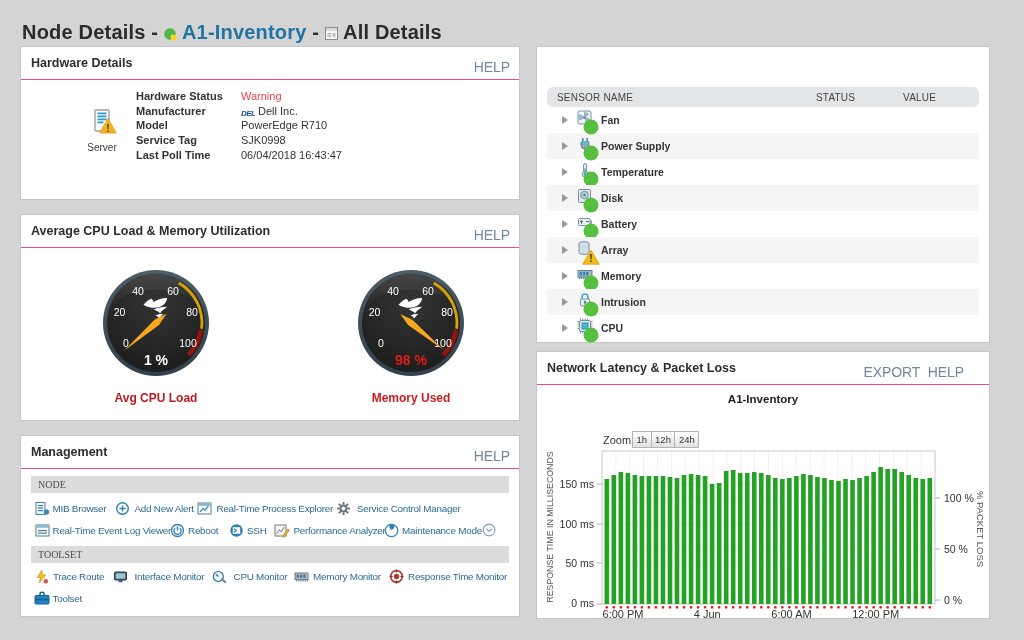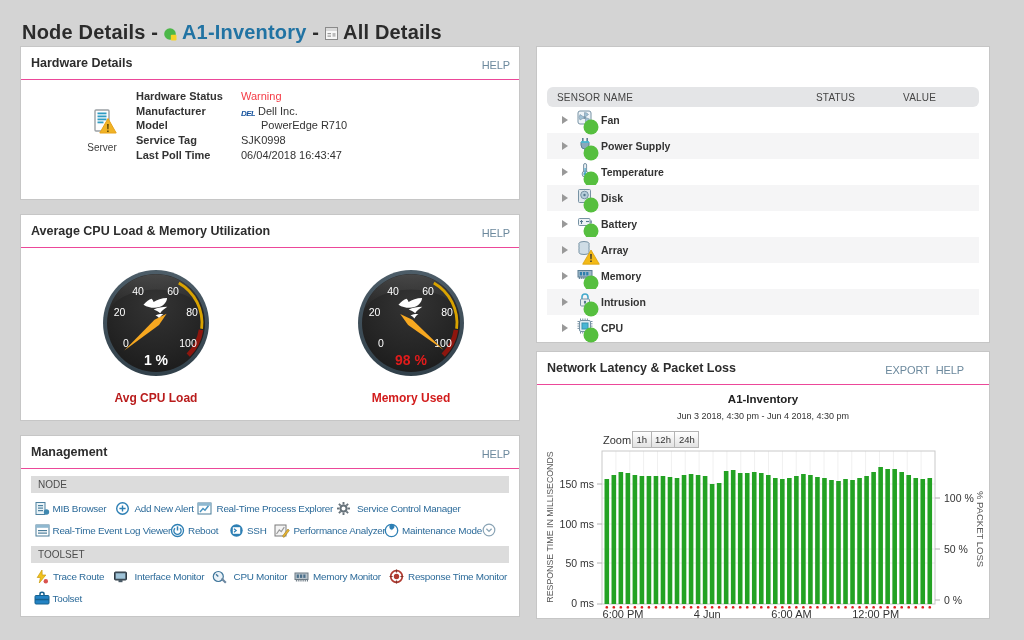--- a/index.html
+++ b/index.html
@@ -1,23 +1,23 @@
 <!DOCTYPE html>
 <html><head>
 <meta charset="utf-8">
 <style>
 html,body{margin:0;padding:0;}
 body{width:1024px;height:640px;background:#d4d4d4;font-family:"Liberation Sans",sans-serif;position:relative;overflow:hidden;}
 .panel{position:absolute;background:#fff;border:1px solid #c6c6c6;box-sizing:border-box;}
 .phead{position:relative;height:32px;border-bottom:1px solid #ec4899;}
 .ptitle{position:absolute;left:10px;top:9px;font-size:12.5px;font-weight:bold;color:#2d2d2d;}
-.plinks{position:absolute;right:9px;top:12px;font-size:11px;color:#6c899d;letter-spacing:-0.1px;}
+.plinks{position:absolute;right:9px;top:12px;font-size:14px;color:#6c899d;letter-spacing:-0.1px;}
 .pagehead{position:absolute;left:22px;top:21px;font-size:20px;font-weight:bold;color:#2b2b2b;letter-spacing:.2px;}
 .pagehead .blue{color:#2173a3;}
-.gbar{position:absolute;left:10px;right:10px;height:17px;background:#dcdcdc;color:#4c4c4c;font-size:10px;line-height:17px;padding-left:7px;box-sizing:border-box;}
+.gbar{position:absolute;left:10px;right:10px;height:17px;background:#dcdcdc;color:#4c4c4c;font-size:10px;line-height:17px;padding-left:7px;box-sizing:border-box;font-family:Liberation Serif, serif;}
 .mrow{position:absolute;left:0;width:100%;height:16px;font-size:9.9px;letter-spacing:-0.25px;color:#2b6a99;}
 .hrow{position:absolute;left:10px;right:10px;height:26px;}
 .hrow.alt{background:#f5f5f6;}
 .hrow .tri{position:absolute;left:15px;top:9px;width:0;height:0;border-left:6px solid #999;border-top:4px solid transparent;border-bottom:4px solid transparent;}
 .hrow .lbl{position:absolute;left:54px;top:7px;font-size:10.5px;font-weight:bold;color:#333;}
 .hrow .ic{position:absolute;left:30px;top:3px;}
 </style>
 </head>
 <body>
 
@@ -47,21 +47,21 @@
       <path d="M26 9.5 L34.2 24 L17.8 24 Z" fill="#f0b326" stroke="#e8a21a" stroke-linejoin="round"></path>
       <text x="26" y="22.5" font-size="10" font-weight="bold" fill="#4c3a00" text-anchor="middle">!</text>
     </svg>
     <div style="font-size:10px;color:#3c3c3c;margin-top:3px;">Server</div>
   </div>
   <div style="position:absolute;left:115px;top:42px;font-size:11px;line-height:14.7px;color:#333;">
     <div><b style="display:inline-block;width:105px;">Hardware Status</b><span style="color:#f43b46;">Warning</span></div>
     <div><b style="display:inline-block;width:105px;">Manufacturer</b><svg width="14" height="8" viewBox="0 0 14 8" style="vertical-align:-1px;margin-right:3px;">
           <text x="0" y="7.5" font-size="8" font-weight="bold" font-style="italic" fill="#17549e" letter-spacing="-0.6">DELL</text>
         </svg>Dell Inc.</div>
-    <div><b style="display:inline-block;width:125px;">Model</b>PowerEdge R710</div>
+    <div><b style="display:inline-block;width:105px;">Model</b>PowerEdge R710</div>
     <div><b style="display:inline-block;width:105px;">Service Tag</b>SJK0998</div>
     <div><b style="display:inline-block;width:105px;">Last Poll Time</b>06/04/2018 16:43:47</div>
   </div>
 </div>
 
 <div class="panel" id="cpu" style="left:20px;top:214px;width:500px;height:207px;">
   <div class="phead">
       <span class="ptitle">Average CPU Load &amp; Memory Utilization</span>
       <span class="plinks">HELP</span>
     </div>
@@ -410,21 +410,20 @@
       <span class="lbl">CPU</span>
     </div>
 </div>
 
 <div class="panel" id="net" style="left:536px;top:351px;width:454px;height:268px;">
   <div class="phead">
       <span class="ptitle">Network Latency &amp; Packet Loss</span>
       <span class="plinks" style="right:25px;">EXPORT&nbsp;&nbsp;HELP</span>
     </div>
   <div style="position:absolute;left:0;top:41px;width:100%;text-align:center;font-size:11.5px;font-weight:bold;color:#222;">A1-Inventory</div>
-  <div style="position:absolute;left:0;top:58.5px;width:100%;text-align:center;font-size:9px;color:#333;">Jun 3 2018, 4:30 pm - Jun 4 2018, 4:30 pm</div>
   <div style="position:absolute;left:66px;top:81.5px;font-size:11px;color:#333;">Zoom</div>
   <div style="position:absolute;left:95px;top:78.5px;font-size:9.5px;color:#333;">
     <span style="display:inline-block;border:1px solid #b4b4b4;background:linear-gradient(#fff,#e2e2e2);padding:2px 3.5px;margin-right:-1px;">1h</span><span style="display:inline-block;border:1px solid #b4b4b4;background:linear-gradient(#fff,#e2e2e2);padding:2px 3.5px;margin-right:-1px;">12h</span><span style="display:inline-block;border:1px solid #b4b4b4;background:linear-gradient(#fff,#e2e2e2);padding:2px 3.5px;">24h</span>
   </div>
   <div id="chart" style="position:absolute;left:0;top:0;"><svg width="452" height="266" viewBox="0 0 452 266" font-family="Liberation Sans,sans-serif">
         <line x1="78.9" y1="99" x2="78.9" y2="252" stroke="#f0f0f0"></line>
         <line x1="92.8" y1="99" x2="92.8" y2="252" stroke="#f0f0f0"></line>
         <line x1="106.6" y1="99" x2="106.6" y2="252" stroke="#f0f0f0"></line>
         <line x1="120.5" y1="99" x2="120.5" y2="252" stroke="#f0f0f0"></line>
         <line x1="134.4" y1="99" x2="134.4" y2="252" stroke="#f0f0f0"></line>

